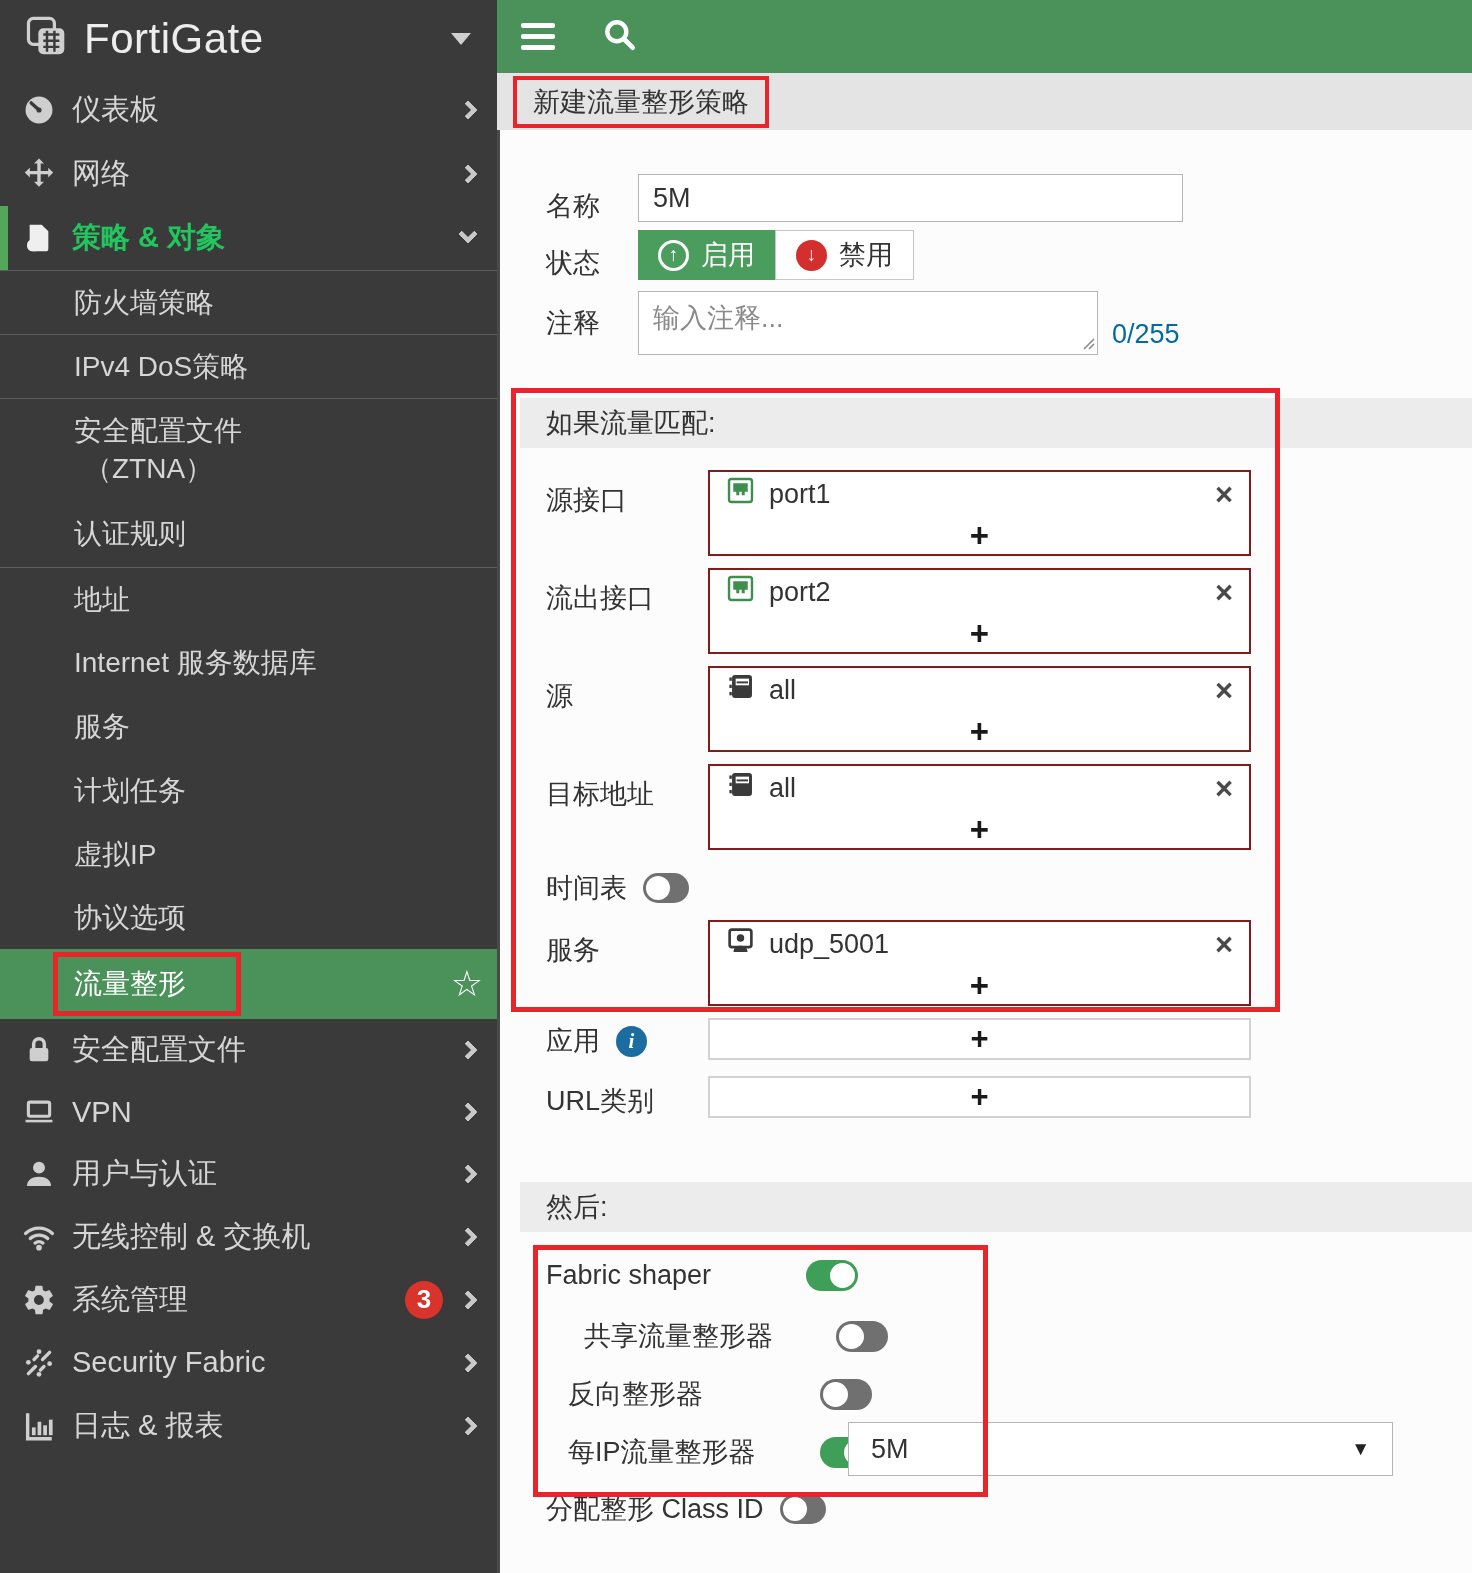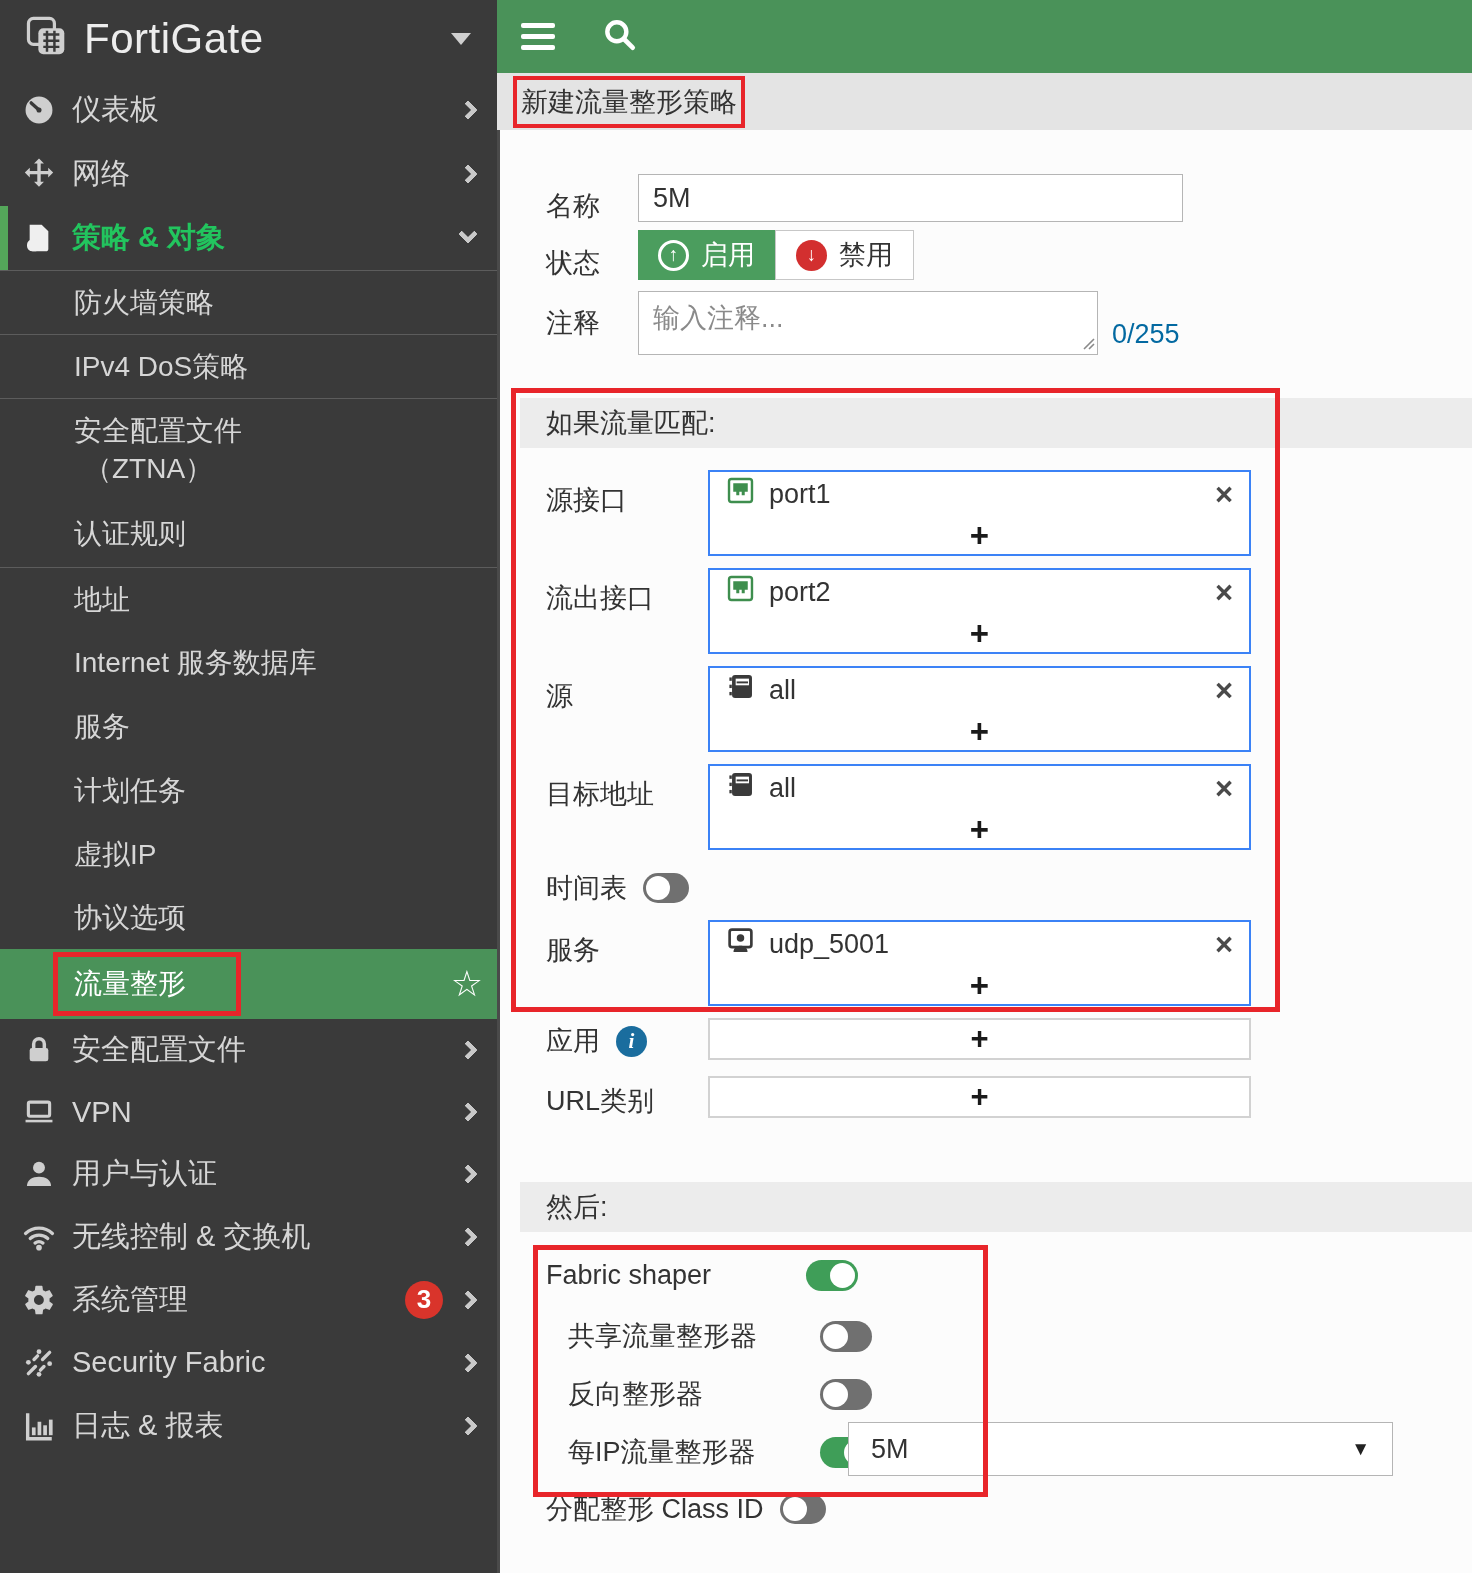--- a/index.html
+++ b/index.html
@@ -30,42 +30,42 @@
   .active-row .star { margin-left:auto; font-size:36px; color:#fff; line-height:1; }
   .anno { position:absolute; border:5px solid #e8252a; pointer-events:none; z-index:6; }
   .anno-sidebar { left:53px; top:3px; width:188px; height:64px; }
 
   
   .main { position:absolute; left:497px; top:0; width:975px; height:1573px; background:#fcfcfc; }
   .topbar { height:73px; background:#4a9259; display:flex; align-items:center; padding-left:24px; gap:46px; }
   .hamburger { display:flex; flex-direction:column; gap:6px; }
   .hamburger span { width:34px; height:5px; background:#fff; border-radius:2px; }
   .titlebar { height:57px; background:#e4e4e4; display:flex; align-items:center; padding-left:16px; }
-  .title-box { border:4px solid #e8252a; padding:4px 4px; font-size:27px; color:#333; }
+  .title-box { border:4px solid #e8252a; padding:4px 16px; font-size:27px; color:#333; }
   .content { position:relative; height:1443px; background:#fcfcfc; border-left:3px solid #4a4a4a; }
 
   .flabel { position:absolute; font-size:27px; color:#333; white-space:nowrap; }
   .name-input { position:absolute; left:138px; top:44px; width:545px; height:48px; border:1px solid #b5b5b5; background:#fff; font-size:27px; padding:0 14px; color:#333; font-family:inherit; }
   .status-group { position:absolute; left:138px; top:100px; display:flex; }
   .btn { height:50px; display:flex; align-items:center; gap:12px; font-size:27px; padding:0 20px; }
   .btn.enable { background:#4b9d5e; color:#fff; }
   .btn.disable { background:#fff; color:#333; border:1px solid #c7c7c7; }
   .circ { width:31px; height:31px; border-radius:50%; display:flex; align-items:center; justify-content:center; font-size:19px; font-weight:bold; flex:none; }
   .circ.up { border:3px solid #fff; color:#fff; }
   .circ.down { background:#d32f2f; color:#fff; }
   .comments { position:absolute; left:138px; top:161px; width:460px; height:64px; border:1px solid #b5b5b5; background:#fff; font-size:27px; padding:8px 14px; color:#333; resize:none; font-family:inherit; }
   .comments::placeholder { color:#8a8a8a; }
   .resize-glyph { position:absolute; left:580px; top:205px; }
   .counter { position:absolute; left:612px; top:189px; font-size:27px; color:#0369a1; }
 
   .band { position:absolute; left:20px; right:0; height:50px; background:#ececec; display:flex; align-items:center; padding-left:26px; font-size:27px; color:#333; }
   .anno-match { left:11px; top:258px; width:769px; height:624px; }
   .anno-shaper { left:33px; top:1115px; width:455px; height:252px; }
 
-  .entrybox { position:absolute; left:208px; width:543px; height:86px; border:2px solid #3b82f6; background:#fff; }
+  .entrybox { position:absolute; left:208px; width:543px; height:86px; border:2px solid #7f1d1d; background:#fff; }
   .entry-line { height:44px; display:flex; align-items:center; padding:0 16px; gap:14px; font-size:27px; color:#333; }
   .entry-x { margin-left:auto; font-size:31px; font-weight:bold; color:#4a4a4a; line-height:1; }
   .plus-line { height:38px; display:flex; align-items:center; justify-content:center; font-size:33px; font-weight:bold; color:#1a1a1a; line-height:1; }
   .plusbox { position:absolute; left:208px; width:543px; height:42px; border:2px solid #d2d2d2; background:#fff; display:flex; align-items:center; justify-content:center; font-size:31px; font-weight:bold; color:#1a1a1a; }
 
   .inline-row { position:absolute; display:flex; align-items:center; gap:16px; font-size:27px; color:#333; }
   .info-ic { width:31px; height:31px; border-radius:50%; background:#1a6d9e; color:#fff; display:flex; align-items:center; justify-content:center; font-size:21px; font-weight:bold; font-family:"Liberation Serif","DejaVu Serif",serif; font-style:italic; }
 
   .tgl { width:52px; height:31px; border-radius:16px; position:relative; flex:none; }
   .tgl .knob { position:absolute; top:3px; width:25px; height:25px; border-radius:50%; background:#fff; }
@@ -414,21 +414,21 @@
     </div>
     <div class="anno anno-shaper"></div>
 
     <div class="inline-row" style="left:46px;top:1130px">
       <span class="ts-label" style="width:244px">Fabric shaper</span>
       <span class="tgl on">
           <span class="knob"></span>
         </span>
     </div>
 
-    <div class="inline-row" style="left:68px;top:1188px">
+    <div class="inline-row" style="left:84px;top:1188px">
       <span class="ts-label" style="width:236px">共享流量整形器</span>
       <span class="tgl off">
           <span class="knob"></span>
         </span>
     </div>
 
     <div class="inline-row" style="left:68px;top:1246px">
       <span class="ts-label" style="width:236px">反向整形器</span>
       <span class="tgl off">
           <span class="knob"></span>

